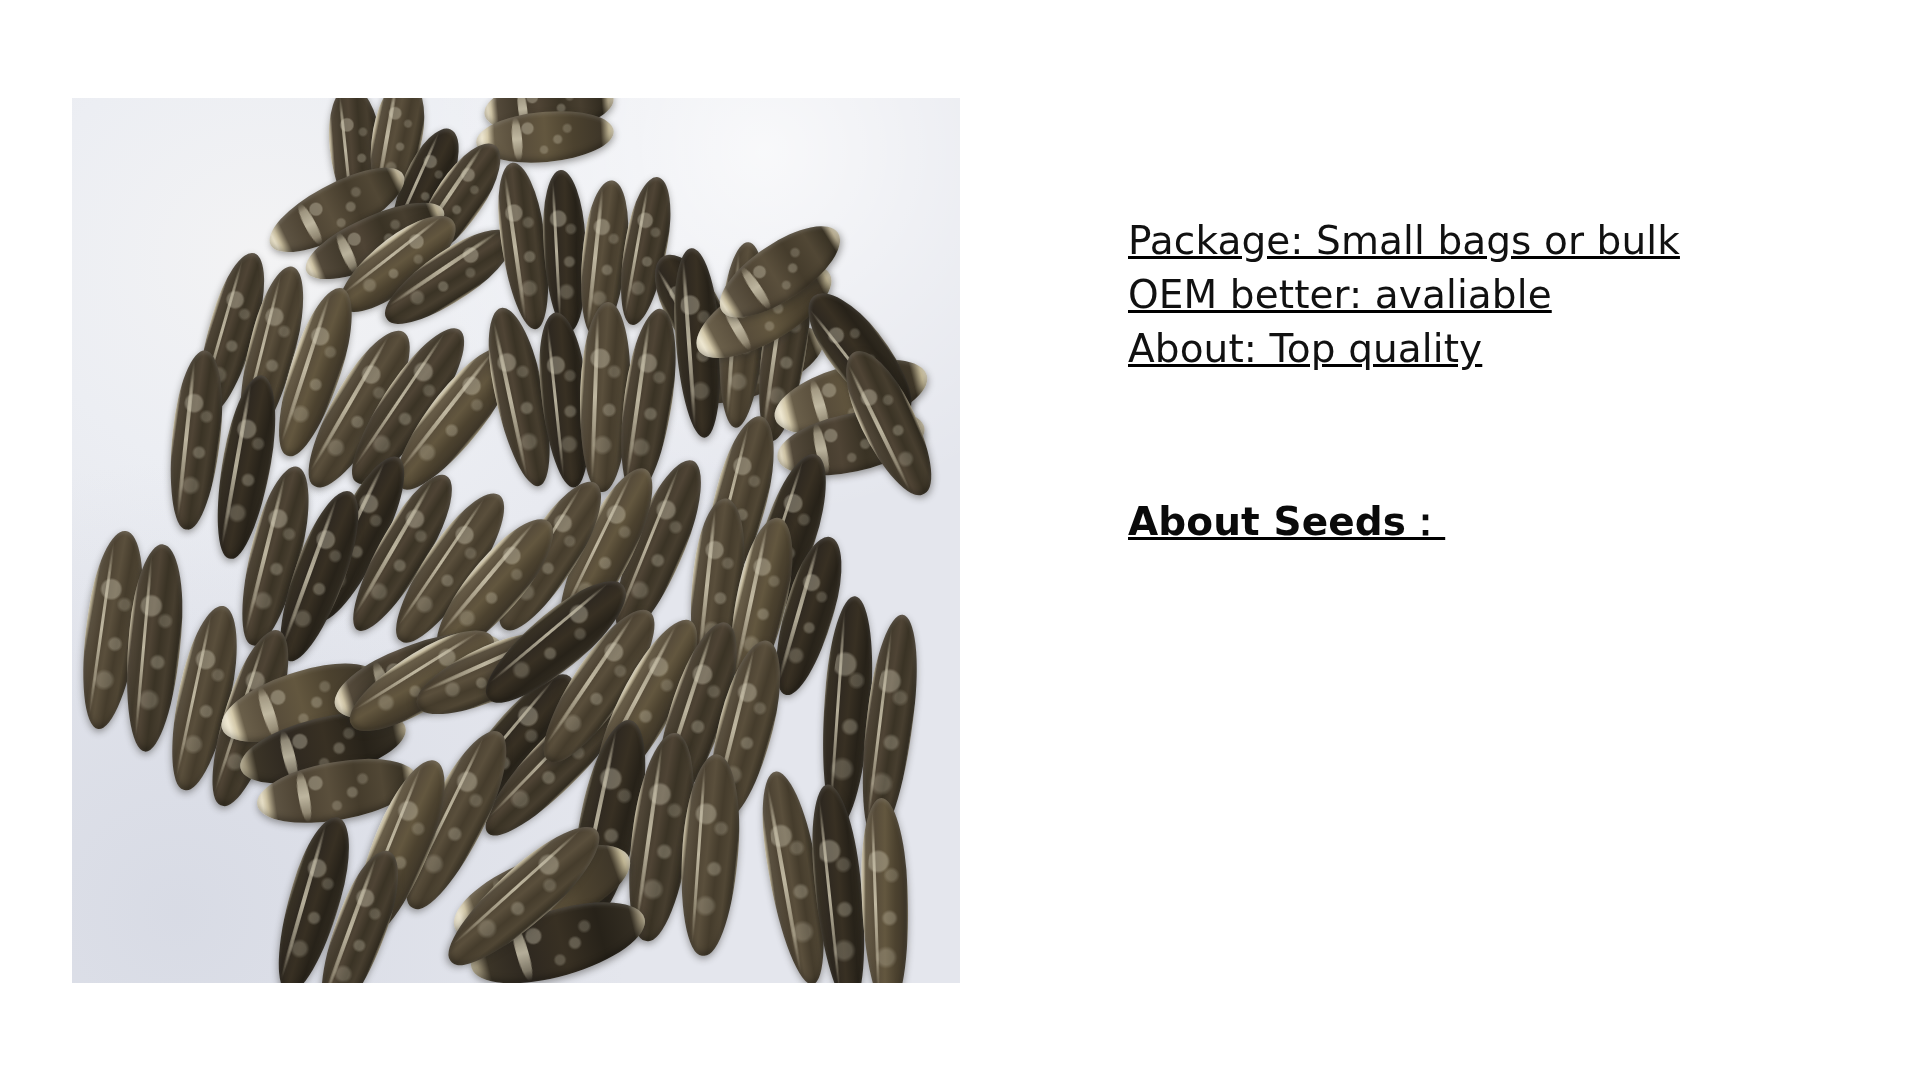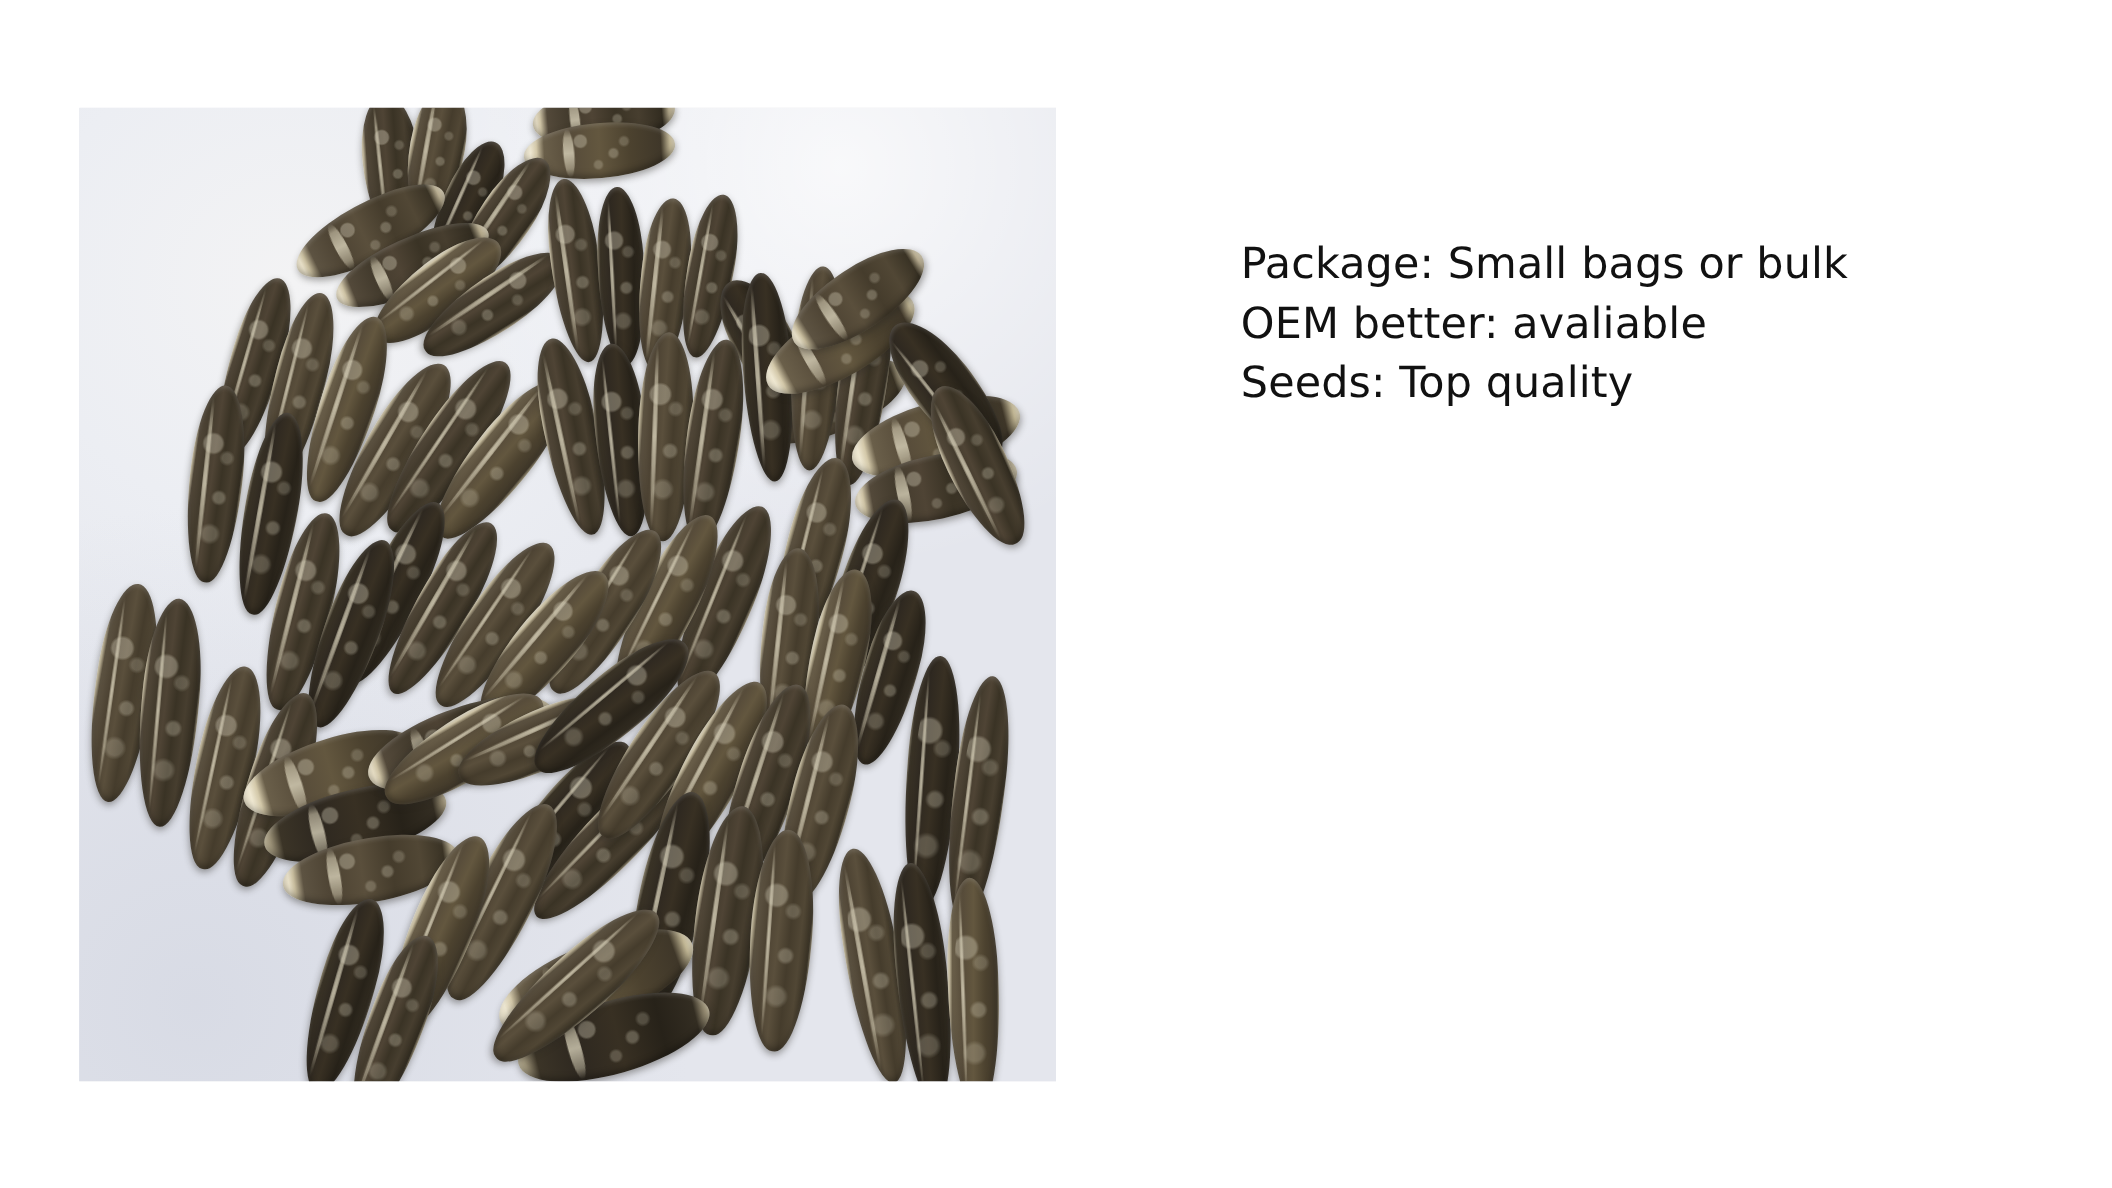--- a/index.html
+++ b/index.html
@@ -129,20 +129,21 @@
   }
   .seed.flat { border-radius: 48% 48% 50% 50% / 50% 50% 50% 50%; }
   .seed.slim { border-radius: 52% 52% 52% 52% / 44% 44% 56% 56%; }
 
   
   #text-column {
     position: absolute;
     left: 1128px;
     top: 214px;
     width: 740px;
+    text-decoration: underline;
   }
 
   .spec-list {
     font-size: 39px;
     line-height: 54px;
     color: #111111;
     letter-spacing: .1px;
   }
   .spec-line { white-space: pre; }
 
@@ -284,20 +285,21 @@
       <div class="seed v3 slim" style="left:216px;  top:716px; width:50px;  height:182px; transform:rotate(16deg);"></div>
       <div class="seed slim" style="left:262px;  top:748px; width:50px;  height:174px; transform:rotate(20deg);"></div>
     </div>
   </div>
 
   <div id="text-column">
 
     <div class="spec-list">
       <div class="spec-line">Package: Small bags or bulk</div>
       <div class="spec-line">OEM better: avaliable</div>
-      <div class="spec-line">Seeds: Top quality</div>
+      <div class="spec-line">About: Top quality</div>
     </div>
 
     <div id="about-block">
+      <div id="about-heading">About Seeds：</div>
     </div>
 
   </div>
 </div>
 
 </body></html>

